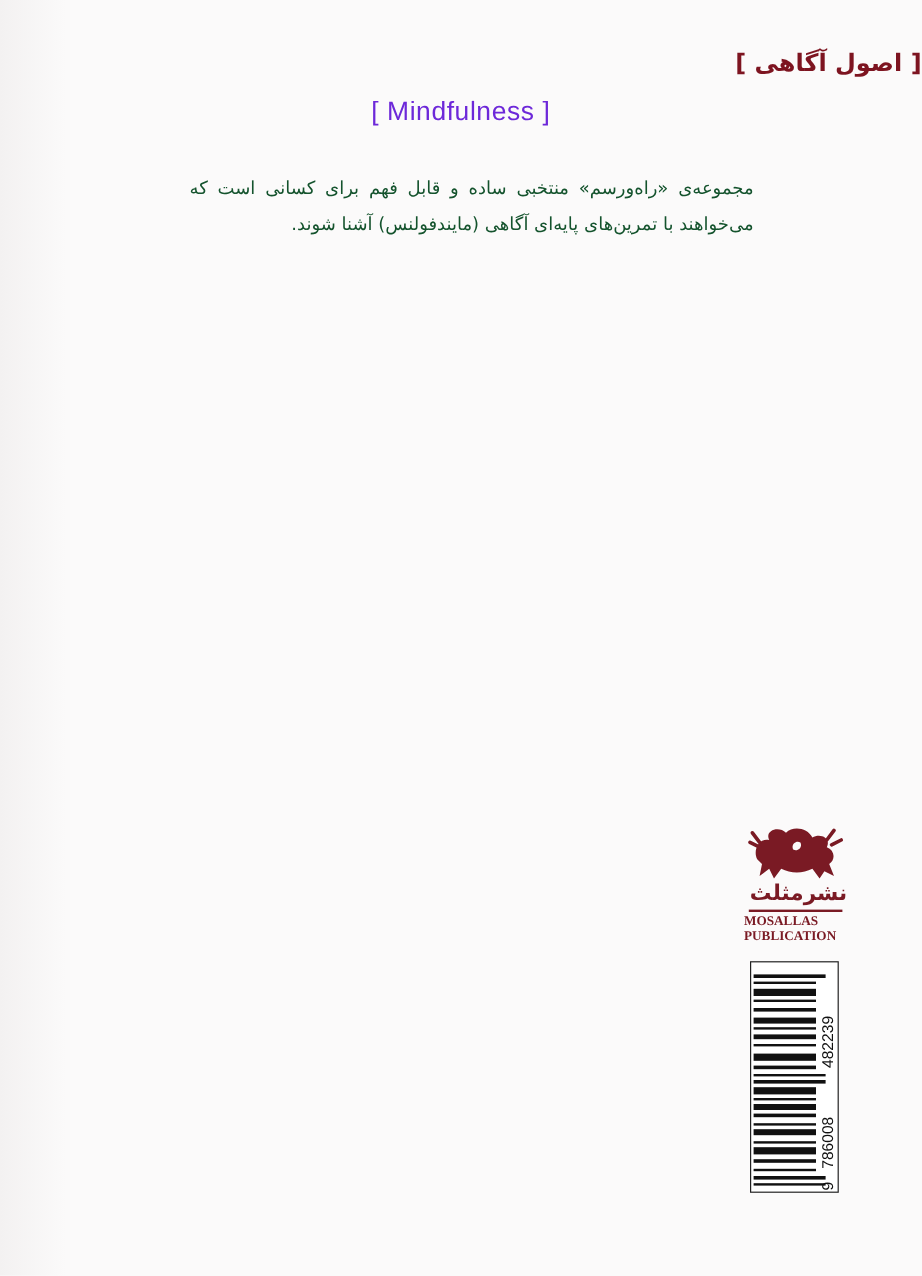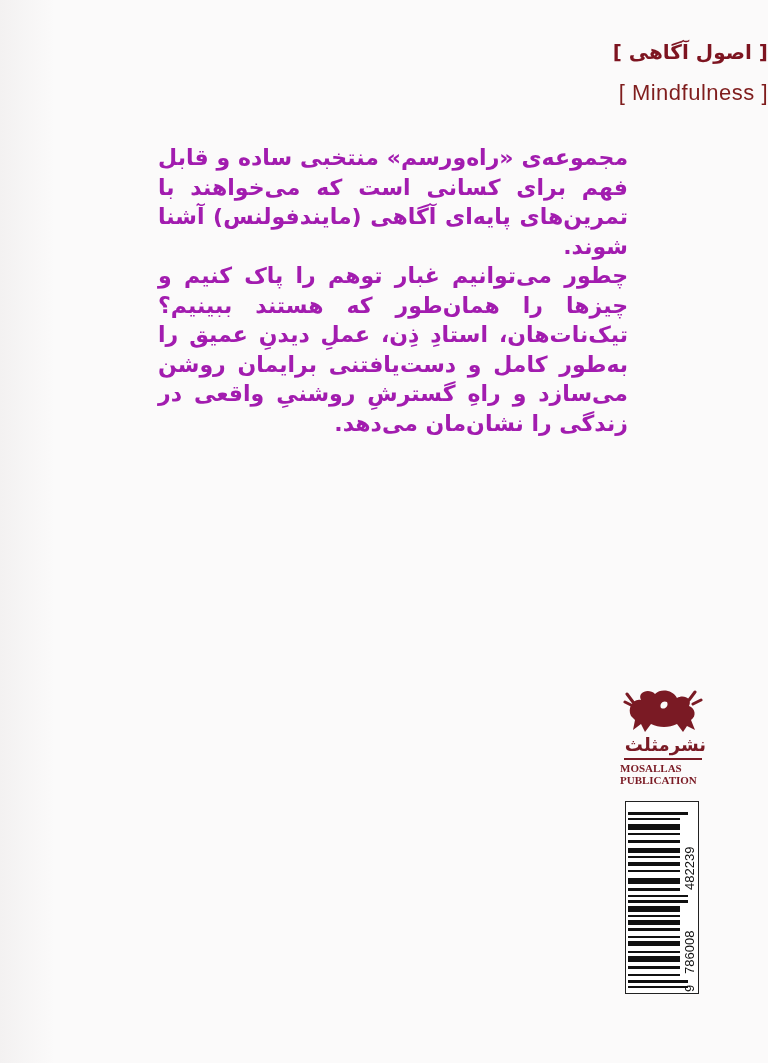--- a/index.html
+++ b/index.html
@@ -13,27 +13,27 @@
     position:absolute; left:0; top:0; width:55px; height:1063px;
     background:linear-gradient(90deg,#f3f1f1,#fbfafa);
   }
   .title-fa {
     position:absolute; top:40px; left:0; width:100%;
     text-align:right; color:#7d1420; font-weight:bold; font-size:20px;
     direction:rtl;
   }
   .title-en {
     position:absolute; top:80px; left:0; width:100%;
-    text-align:right; color:#7f1d1d; font-size:22px;
+    text-align:center; color:#6d28d9; font-size:22px;
     font-family:"Liberation Sans", sans-serif; letter-spacing:0.5px;
   }
   .body-text {
     position:absolute; top:143px; left:158px; width:470px;
-    direction:rtl; text-align:justify; color:#a21caf;
-    font-size:22px; line-height:29.5px; font-weight:bold;
+    direction:rtl; text-align:justify; color:#14532d;
+    font-size:15px; line-height:29.5px; font-weight:normal;
   }
   .body-text p { margin:0; }
   .logo {
     position:absolute; left:620px; top:686px; width:86px; height:110px;
     color:#7a1a24;
   }
   .logo svg { display:block; margin:0 auto; }
   .logo-fa { font-size:18px; font-weight:bold; direction:rtl; line-height:22px; margin-top:-2px; }
   .logo-rule { height:2px; background:#7a1a24; margin:2px 4px 2px; }
   .logo-en { font-family:Liberation Serif, serif; font-weight:bold; font-size:11px; line-height:12px; }
@@ -55,21 +55,20 @@
 </head>
 <body>
 
 <div class="page-shade"></div>
 
 <div class="title-fa">[ اصول آگاهی ]</div>
 <div class="title-en">[ Mindfulness ]</div>
 
 <div class="body-text">
   <p>مجموعه‌ی «راه‌ورسم» منتخبی ساده و قابل فهم برای کسانی است که می‌خواهند با تمرین‌های پایه‌ای آگاهی (مایندفولنس) آشنا شوند.</p>
-  <p>چطور می‌توانیم غبار توهم را پاک کنیم و چیزها را همان‌طور که هستند ببینیم؟ تیک‌نات‌هان، استادِ ذِن، عملِ دیدنِ عمیق را به‌طور کامل و دست‌یافتنی برایمان روشن می‌سازد و راهِ گسترشِ روشنیِ واقعی در زندگی را نشان‌مان می‌دهد.</p>
 </div>
 
 <div class="logo">
   <svg width="80" height="50" viewBox="0 0 80 50">
     <path d="M8 30 C4 22 10 12 18 14 C14 6 26 2 32 8 C38 2 50 4 54 12 C60 8 70 12 66 20 C72 22 74 30 68 34 L72 44 L64 40 L60 46 L54 38 C46 42 36 42 28 38 L22 46 L18 38 L10 44 L12 34 Z M44 16 C40 14 36 18 38 22 C42 24 46 20 44 16 Z" fill="#7a1a24"></path>
     <path d="M4 8 L10 16 M2 16 L10 20 M72 6 L66 14 M78 14 L70 18" stroke="#7a1a24" stroke-width="3" fill="none" stroke-linecap="round"></path>
   </svg>
   <div class="logo-fa">نشرمثلث</div>
   <div class="logo-rule"></div>
   <div class="logo-en">MOSALLAS</div>

